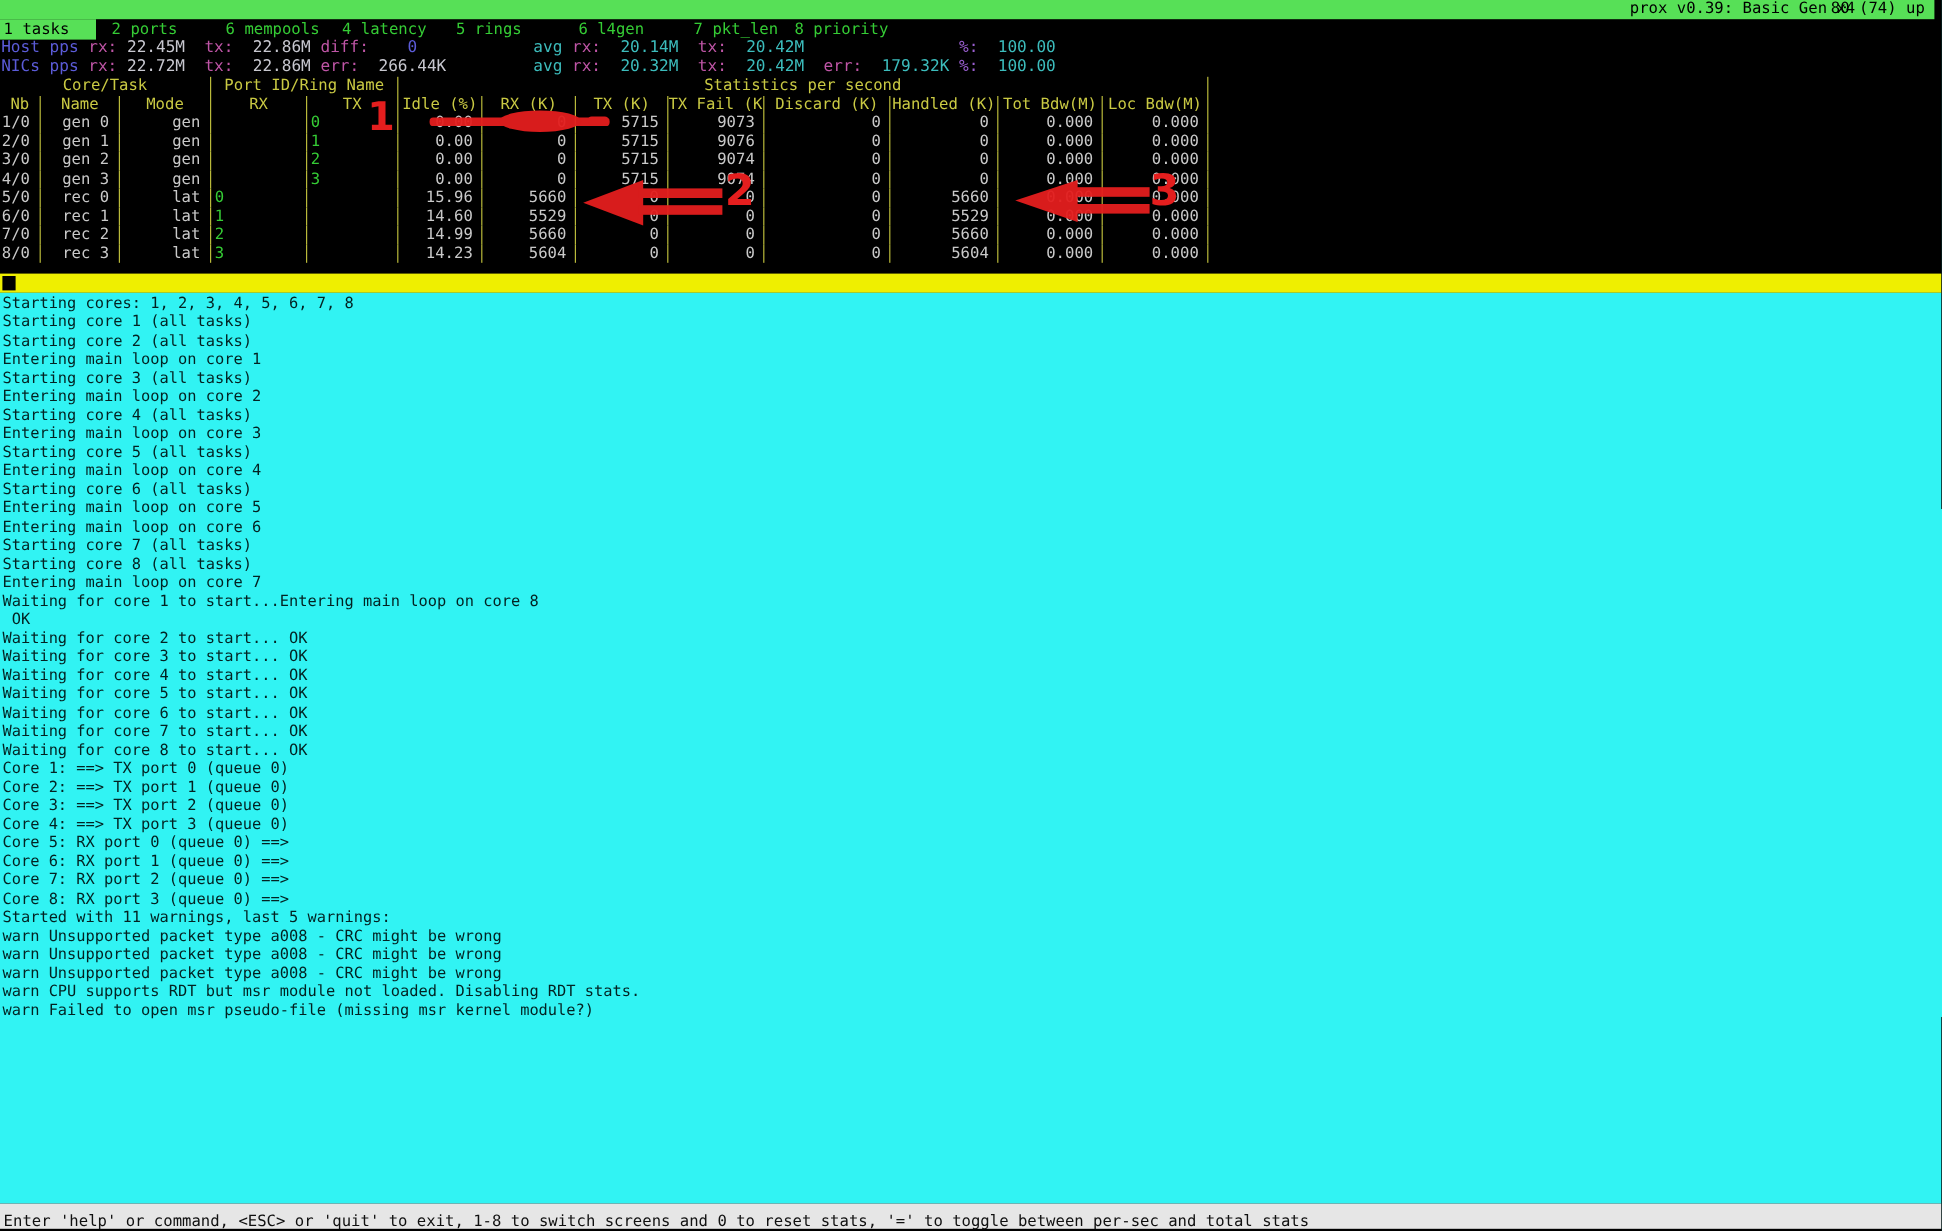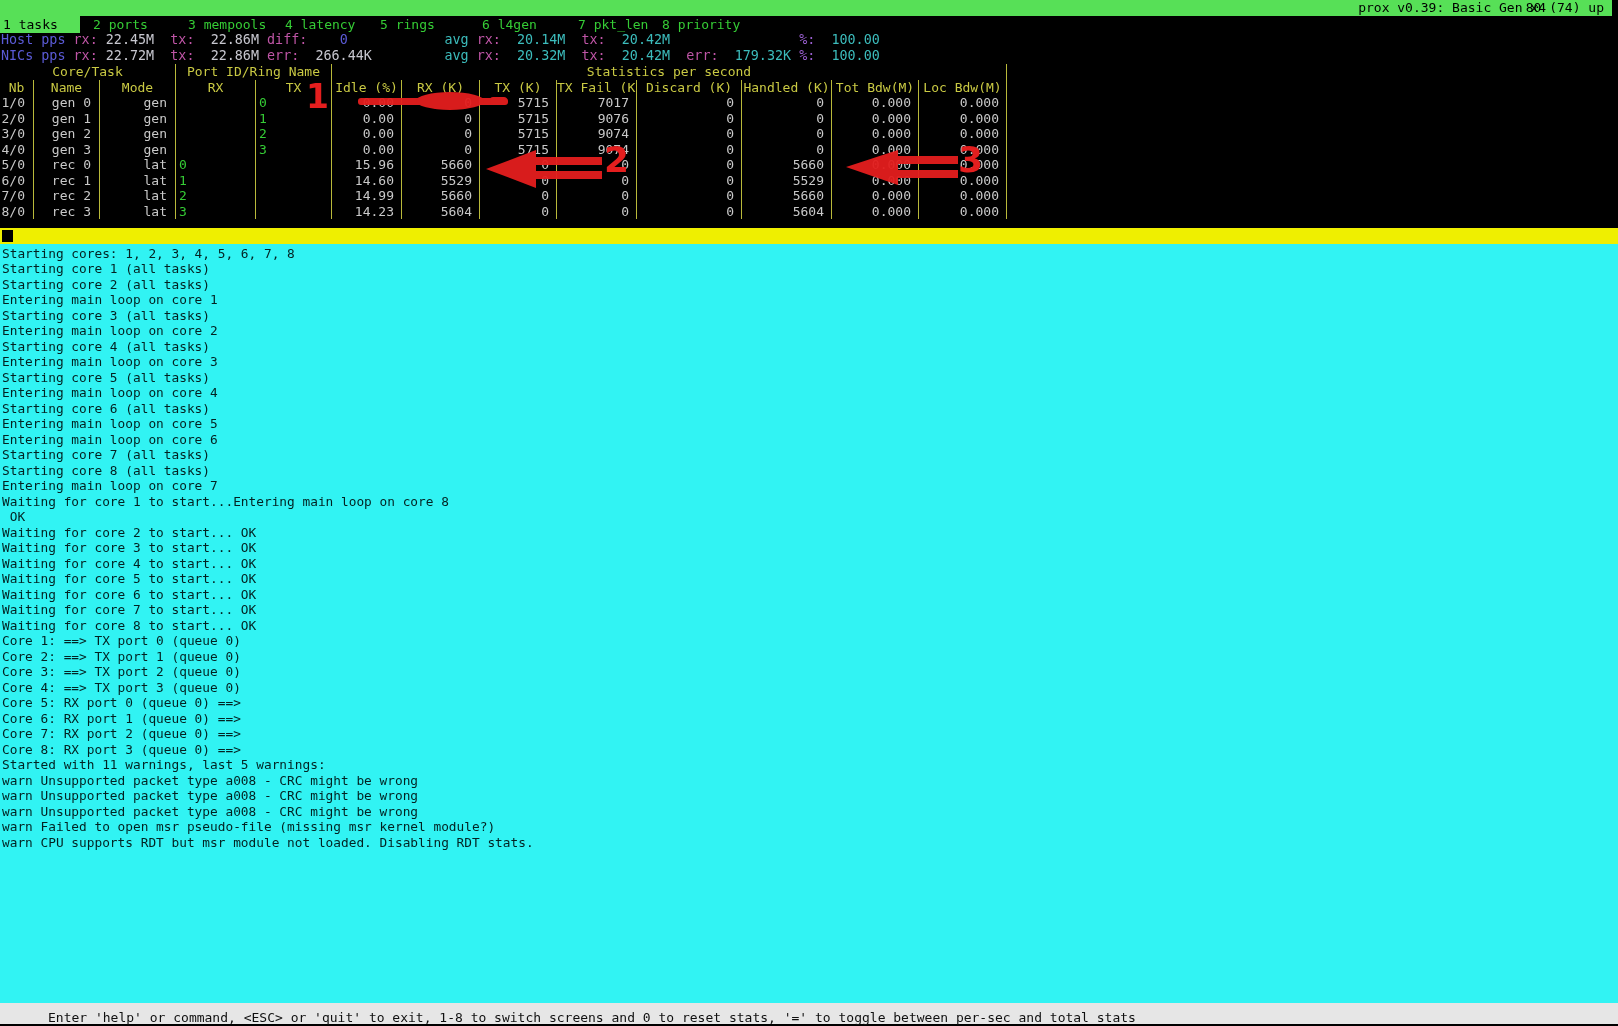--- a/index.html
+++ b/index.html
@@ -43,21 +43,21 @@
       text-align:right;padding-right:7px;}
   
   .sepbar{position:absolute;left:0;top:228px;width:100%;height:15.5px;background:#efef00;}
   .cursor-block{position:absolute;left:2px;top:1.5px;width:10.5px;height:12.5px;background:#000;}
   .log{position:absolute;left:0;top:243.5px;width:100%;height:759.5px;background:#31f3f3;
        padding:2px 0 0 2px;box-sizing:border-box;}
   .logline{height:15.5px;line-height:15.5px;font-size:12.8px;color:#032222;white-space:pre;}
   
   .statusbar{position:absolute;left:0;top:1003px;width:100%;height:21px;background:#e6e6e6;
              box-sizing:border-box;padding:3.5px 0 0 3px;}
-  .statusbar .txt{font-size:13px;color:#101010;white-space:pre;margin-left:45px;}
+  .statusbar .txt{font-size:13px;color:#101010;white-space:pre;}
   
   .overlay{position:absolute;left:0;top:0;pointer-events:none;}
   .red-num{position:absolute;color:#e41e1e;font-family:"DejaVu Sans",sans-serif;font-weight:bold;
            font-size:36px;line-height:1;pointer-events:none;}
   #rn1{left:306px;top:80px;font-size:33px;}
   #rn2{left:604px;top:142px;}
   #rn3{left:958px;top:142px;}
 </style>
 </head>
 <body>
@@ -66,21 +66,21 @@
 
   <div class="titlebar">
     <div class="title-text">prox v0.39: Basic Gen x4</div>
     <div class="uptime">80 (74) up</div>
   </div>
 
   <div class="tabbar">
     <div class="tab-active">1 tasks</div>
     <div class="tabbar-items">
         <div class="tab">2 ports</div>
-        <div class="tab">3 mempools</div>
+        <div class="tab">6 mempools</div>
         <div class="tab">4 latency</div>
         <div class="tab">5 rings</div>
         <div class="tab">6 l4gen</div>
         <div class="tab">7 pkt_len</div>
         <div class="tab">8 priority</div>
       </div>
   </div>
 
   <div class="statline" id="host-line"><span class="b">Host pps</span><span class="w"> </span><span class="m">rx:</span><span class="w"> </span><span class="w">22.45M</span><span class="w">  </span><span class="m">tx:</span><span class="w">  </span><span class="w">22.86M</span><span class="w"> </span><span class="m">diff:</span><span class="w">    </span><span class="b">0</span><span class="w">            </span><span class="c">avg</span><span class="w"> </span><span class="m">rx:</span><span class="w">  </span><span class="c">20.14M</span><span class="w">  </span><span class="m">tx:</span><span class="w">  </span><span class="c">20.42M</span><span class="w">                </span><span class="p">%:</span><span class="w">  </span><span class="c">100.00</span></div>
   <div class="statline" id="nics-line"><span class="b">NICs pps</span><span class="w"> </span><span class="m">rx:</span><span class="w"> </span><span class="w">22.72M</span><span class="w">  </span><span class="m">tx:</span><span class="w">  </span><span class="w">22.86M</span><span class="w"> </span><span class="m">err:</span><span class="w">  </span><span class="w">266.44K</span><span class="w">         </span><span class="c">avg</span><span class="w"> </span><span class="m">rx:</span><span class="w">  </span><span class="c">20.32M</span><span class="w">  </span><span class="m">tx:</span><span class="w">  </span><span class="c">20.42M</span><span class="w">  </span><span class="m">err:</span><span class="w">  </span><span class="c">179.32K</span><span class="w"> </span><span class="p">%:</span><span class="w">  </span><span class="c">100.00</span></div>
@@ -111,21 +111,21 @@
     <div>
         <div class="trow">
           <div class="tcell c0">1/0</div>
           <div class="tcell c1">gen 0</div>
           <div class="tcell c2">gen</div>
           <div class="tcell c3"></div>
           <div class="tcell c4">0</div>
           <div class="tcell c5">0.00</div>
           <div class="tcell c6">0</div>
           <div class="tcell c7">5715</div>
-          <div class="tcell c8">7017</div>
+          <div class="tcell c8">9073</div>
           <div class="tcell c9">0</div>
           <div class="tcell c10">0</div>
           <div class="tcell c11">0.000</div>
           <div class="tcell c12">0.000</div>
         </div>
         <div class="trow">
           <div class="tcell c0">2/0</div>
           <div class="tcell c1">gen 1</div>
           <div class="tcell c2">gen</div>
           <div class="tcell c3"></div>
@@ -267,22 +267,22 @@
       <div class="logline">Core 3: ==&gt; TX port 2 (queue 0)</div>
       <div class="logline">Core 4: ==&gt; TX port 3 (queue 0)</div>
       <div class="logline">Core 5: RX port 0 (queue 0) ==&gt;</div>
       <div class="logline">Core 6: RX port 1 (queue 0) ==&gt;</div>
       <div class="logline">Core 7: RX port 2 (queue 0) ==&gt;</div>
       <div class="logline">Core 8: RX port 3 (queue 0) ==&gt;</div>
       <div class="logline">Started with 11 warnings, last 5 warnings:</div>
       <div class="logline">warn Unsupported packet type a008 - CRC might be wrong</div>
       <div class="logline">warn Unsupported packet type a008 - CRC might be wrong</div>
       <div class="logline">warn Unsupported packet type a008 - CRC might be wrong</div>
+      <div class="logline">warn CPU supports RDT but msr module not loaded. Disabling RDT stats.</div>
       <div class="logline">warn Failed to open msr pseudo-file (missing msr kernel module?)</div>
-      <div class="logline">warn CPU supports RDT but msr module not loaded. Disabling RDT stats.</div>
     </div>
 
   <div class="statusbar">
     <span class="txt">Enter 'help' or command, &lt;ESC&gt; or 'quit' to exit, 1-8 to switch screens and 0 to reset stats, '=' to toggle between per-sec and total stats</span>
   </div>
 
   <svg class="overlay" width="1618" height="1026">
     <g fill="#e41e1e" opacity="0.95">
 
       <rect x="358" y="98" width="150" height="7" rx="3"></rect>

